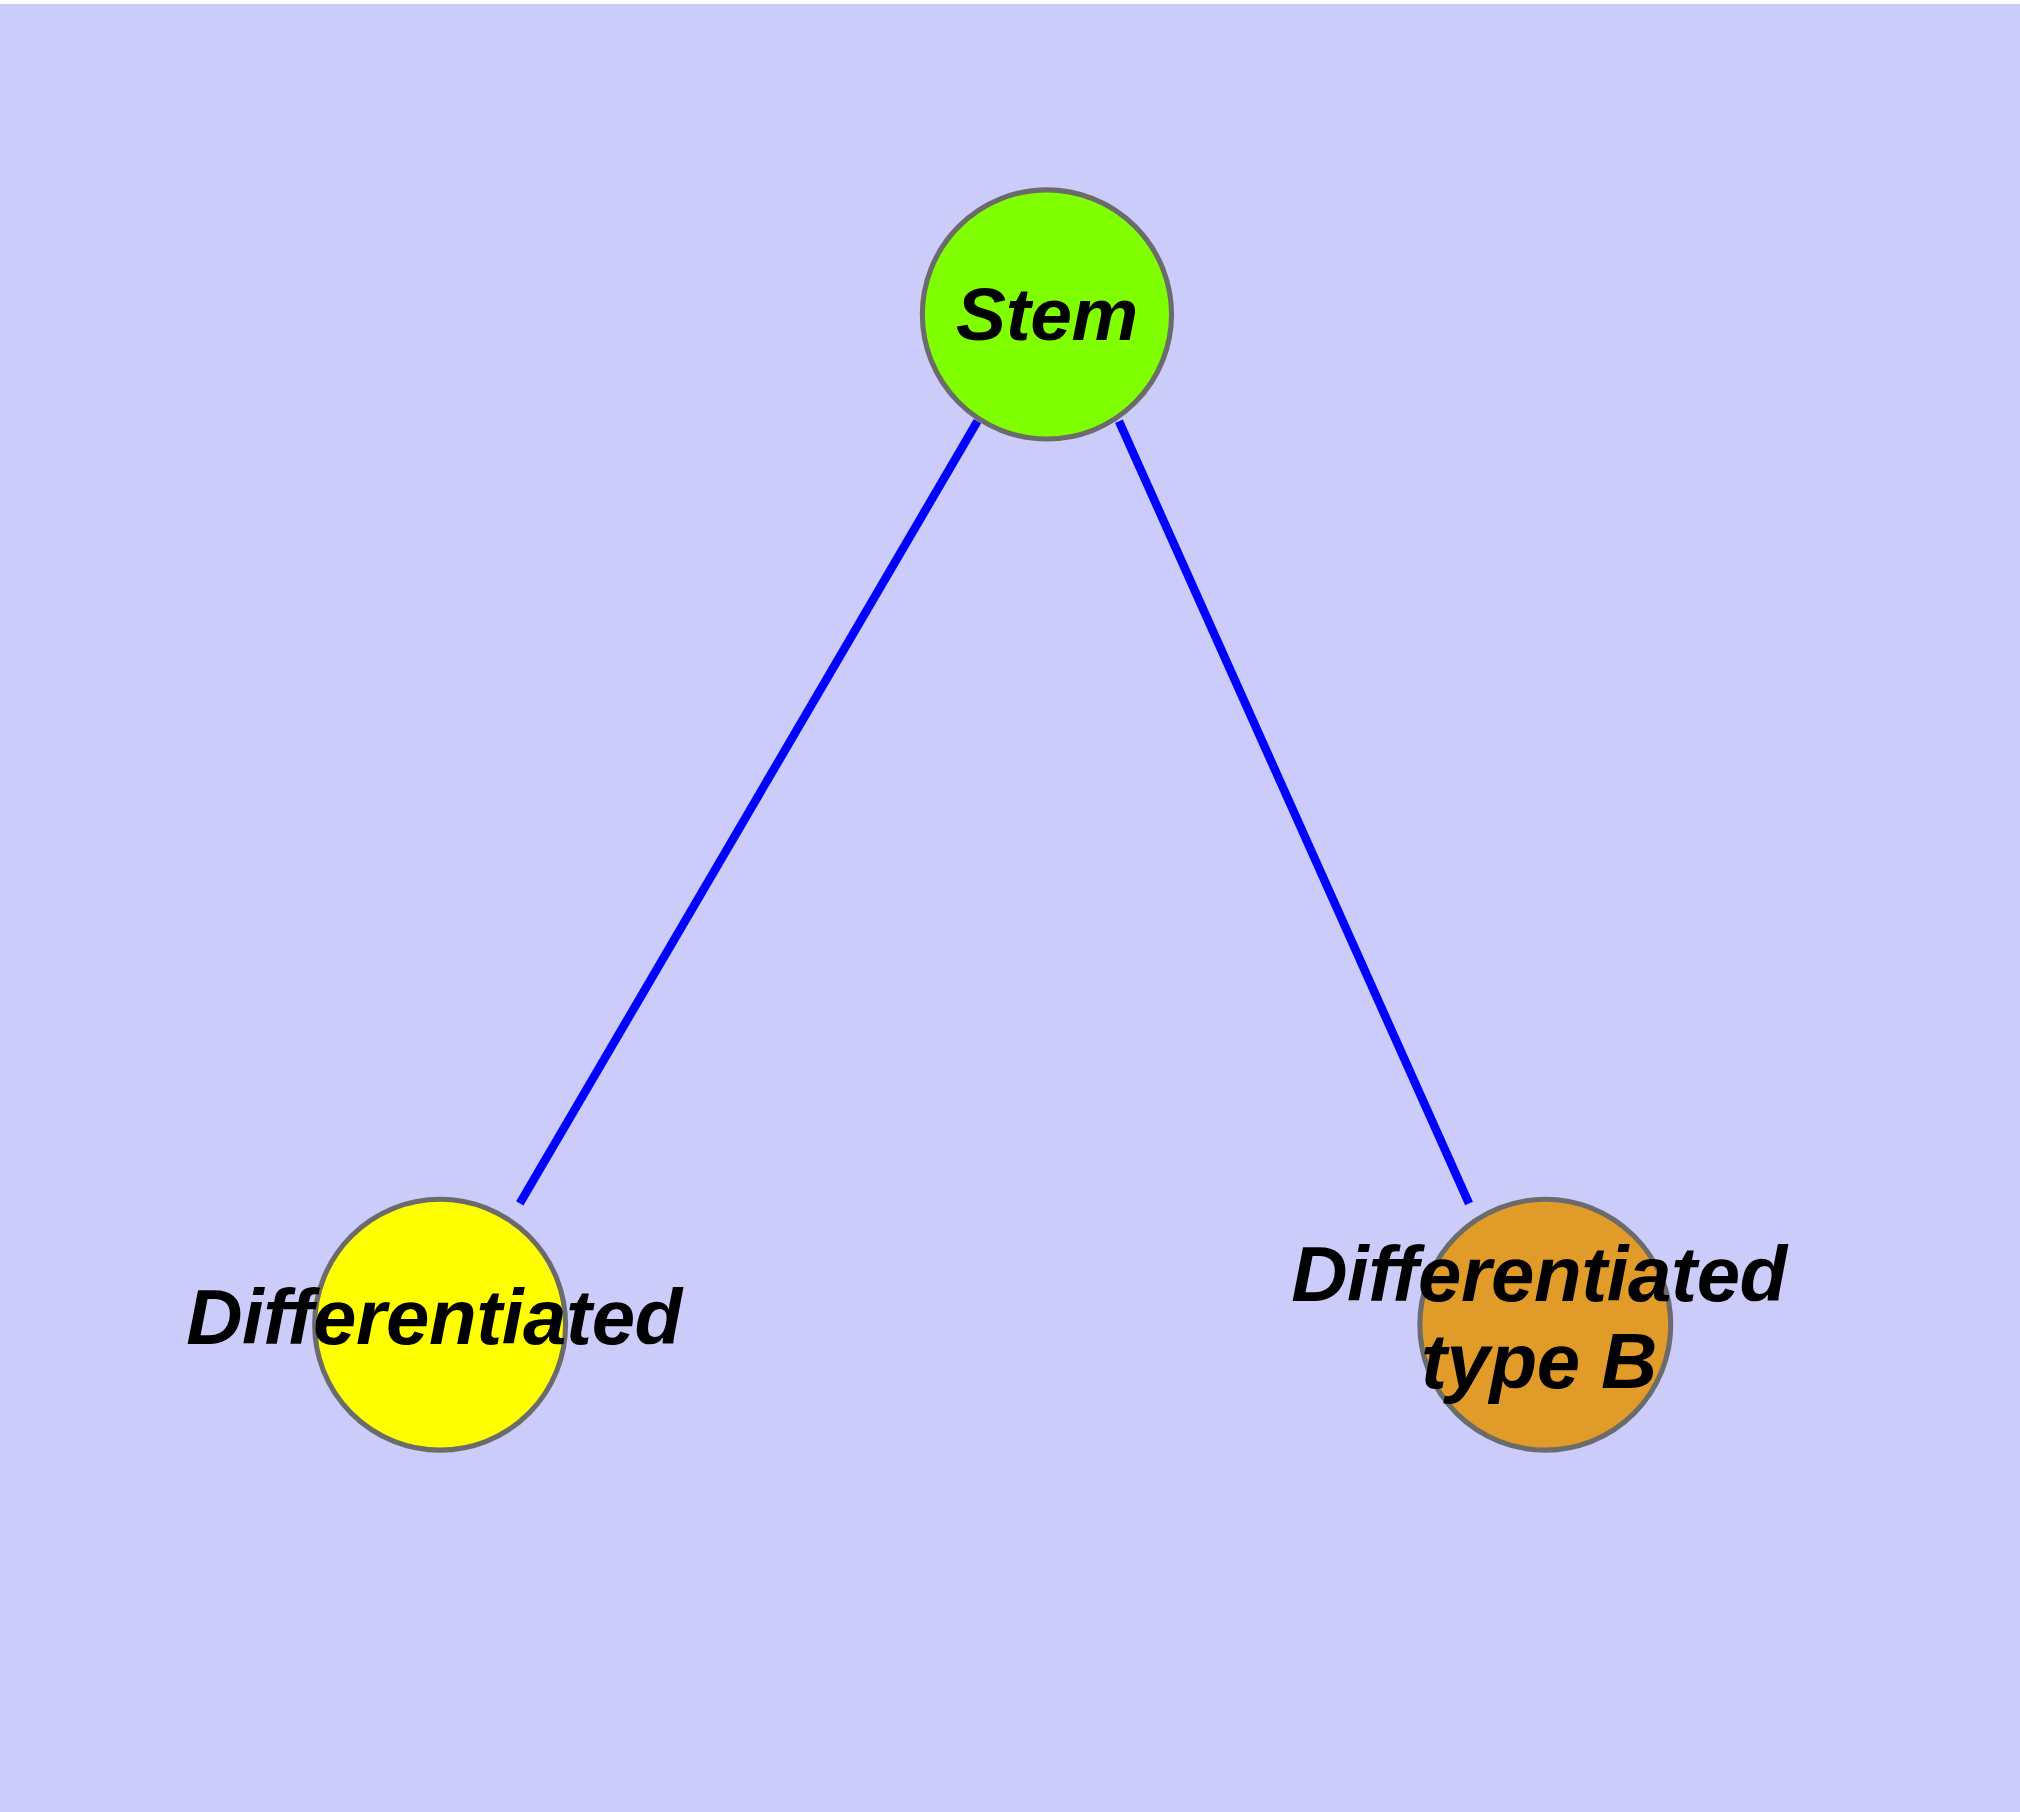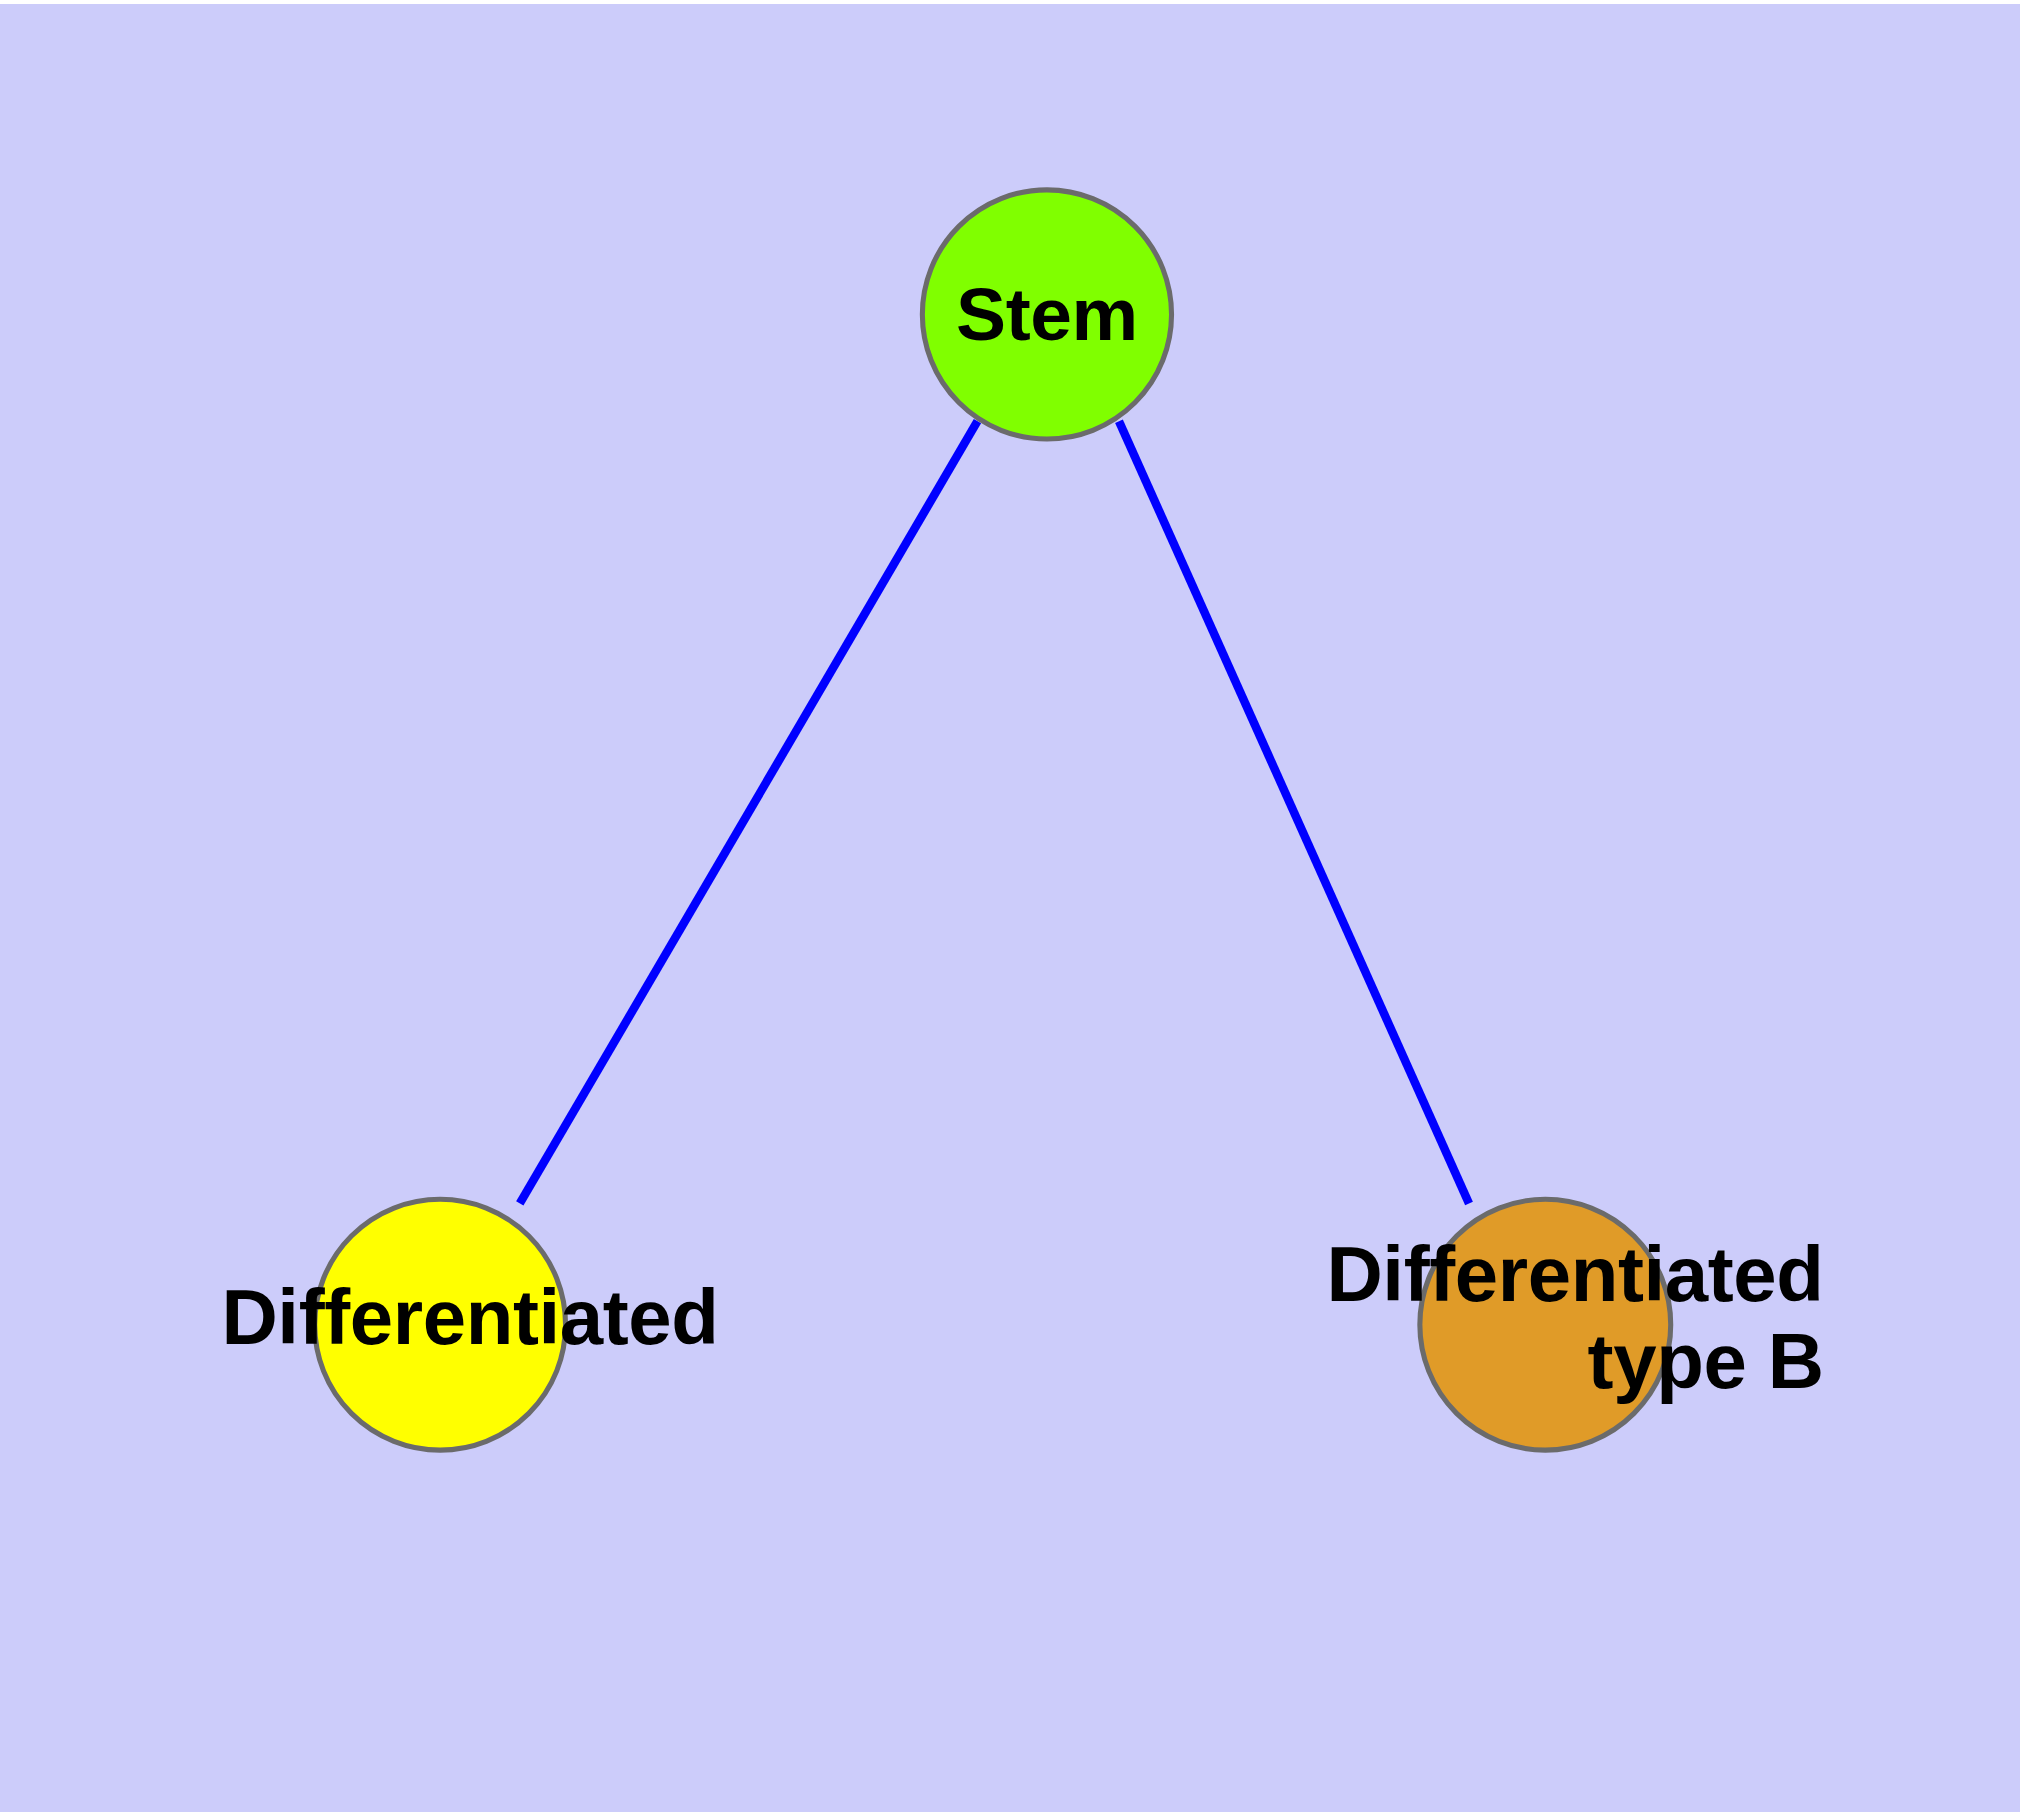--- a/index.html
+++ b/index.html
@@ -28,34 +28,34 @@
     position: absolute;
     left: 0;
     top: 0;
     width: 2021px;
     height: 1812px;
   }
   .node-label {
     position: absolute;
     color: #000000;
     font-weight: bold;
-    text-align: right;
+    text-align: center;
     line-height: 1.12;
     white-space: pre;
     pointer-events: none;
+    font-style: italic;
     -webkit-font-smoothing: antialiased;
   }
   #label-stem {
     font-size: 75px;
     letter-spacing: -0.4px;
   }
   #label-diff-a, #label-diff-b {
     font-size: 78px;
     letter-spacing: -0.4px;
-    margin-left: 36px;
   }
 </style>
 </head>
 <body>
 
 <div id="stage">
 
   <div id="canvas-bg" style="background: rgb(204, 204, 250);"></div>
 
   <svg id="graph-svg" viewBox="0 0 2384 2138" xmlns="http://www.w3.org/2000/svg">

